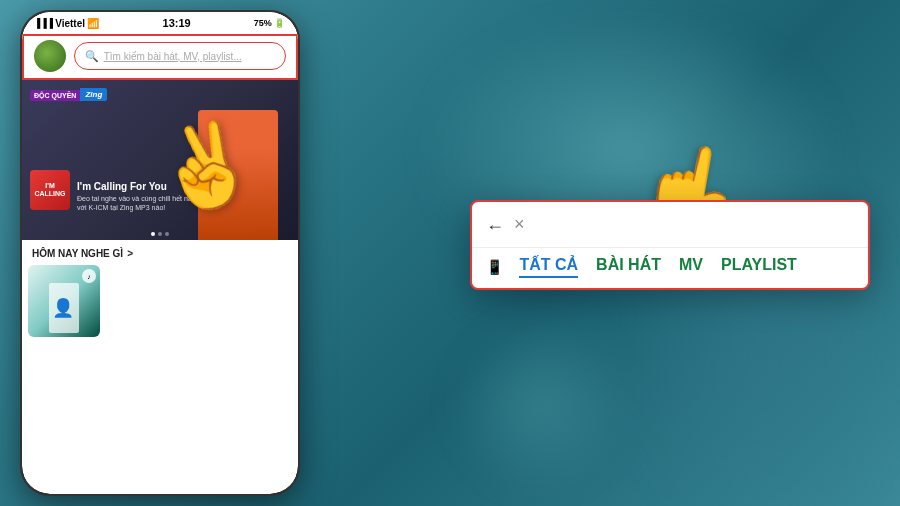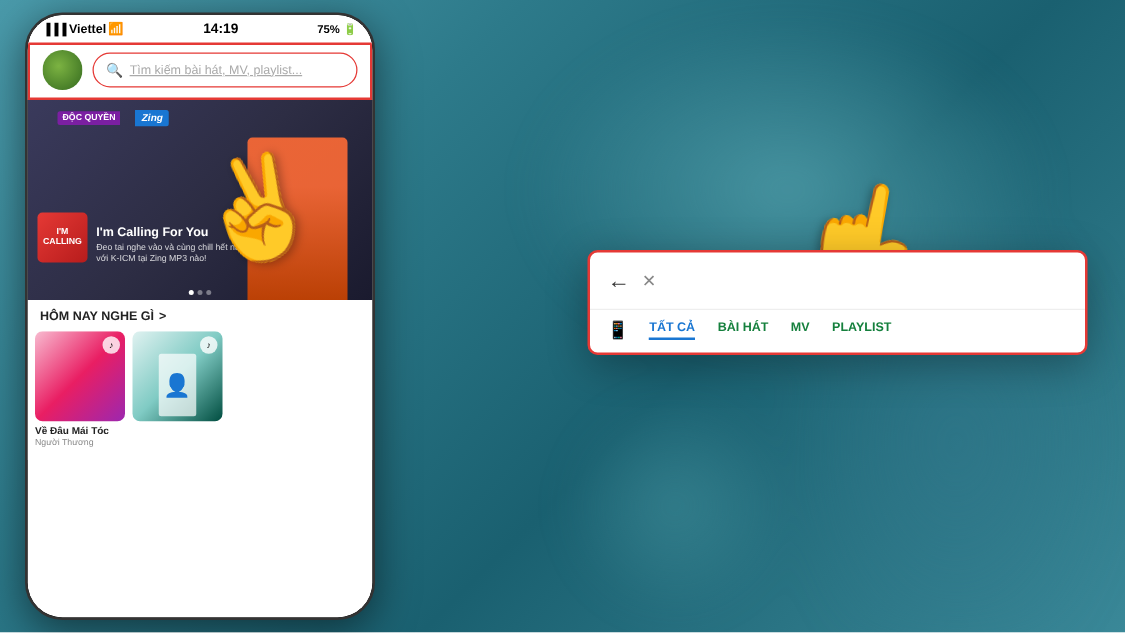--- a/index.html
+++ b/index.html
@@ -129,24 +129,24 @@
       bottom: 0;
       width: 80px;
       height: 130px;
       background: linear-gradient(180deg, #ff6b35 30%, #cc4400 100%);
       border-radius: 4px 4px 0 0;
       opacity: 0.9;
     }
     .exclusive-badge {
       position: absolute;
       top: 8px;
-      left: 24px;
-      display: flex;
-      align-items: center;
-      gap: 12px;
+      left: 8px;
+      display: flex;
+      align-items: flex-end;
+      gap: 0;
     }
     .doc-quyen {
       background: #7b1fa2;
       color: #fff;
       font-size: 7px;
       font-weight: 700;
       padding: 2px 4px;
       border-radius: 2px 0 0 2px;
     }
     .zing-badge {
@@ -332,21 +332,21 @@
       align-items: center;
       padding: 8px 14px 10px;
       gap: 0;
     }
     .popup-tab-icon {
       font-size: 14px;
       color: #888;
       margin-right: 16px;
     }
     .popup-tab {
-      font-size: 10px;
+      font-size: 16px;
       font-weight: 700;
       color: #1976d2;
       margin-right: 18px;
       cursor: pointer;
       padding-bottom: 2px;
       border-bottom: 2px solid transparent;
     }
     .popup-tab.active {
       color: #1976d2;
       border-bottom: 2px solid #1976d2;
@@ -363,21 +363,21 @@
 
 <div class="phone">
   <div class="phone-screen">
 
     <div class="status-bar">
       <div class="status-left">
         <span style="font-size:9px;">▐▐▐</span>
         <span>Viettel</span>
         <span>📶</span>
       </div>
-      <div style="font-size:11px;font-weight:700;">14:19</div>
+      <div style="font-size:11px;font-weight:700;">13:19</div>
       <div class="status-right">
         <span>75%</span>
         <span>🔋</span>
       </div>
     </div>
 
     <div class="search-bar-container">
       <div class="avatar-circle">
         <div class="avatar-placeholder"></div>
       </div>
@@ -405,27 +405,20 @@
       <div class="banner-title">I'm Calling For You</div>
       <div class="banner-subtitle">Đeo tai nghe vào và cùng chill hết nấc với K-ICM tại Zing MP3 nào!</div>
     </div>
 
     <div class="section-header">
       <span class="section-title">HÔM NAY NGHE GÌ</span>
       <span class="section-arrow">&gt;</span>
     </div>
 
     <div class="cards-row">
-      <div class="card">
-        <div class="card-img card-img-bg1">
-          <div class="card-music-icon">♪</div>
-        </div>
-        <div class="card-label">Về Đâu Mái Tóc</div>
-        <div class="card-sublabel">Người Thương</div>
-      </div>
       <div class="card">
         <div class="card-img card-img-bg2">
           <div class="card-music-icon">♪</div>
           <div style="position:absolute;bottom:4px;left:4px;right:4px;display:flex;justify-content:center;align-items:flex-end;height:60px;">
             <div style="width:30px;height:50px;background:rgba(255,255,255,0.7);border-radius:2px;display:flex;align-items:center;justify-content:center;">
               <span style="font-size:18px;">👤</span>
             </div>
           </div>
         </div>
         <div class="card-label"></div>

